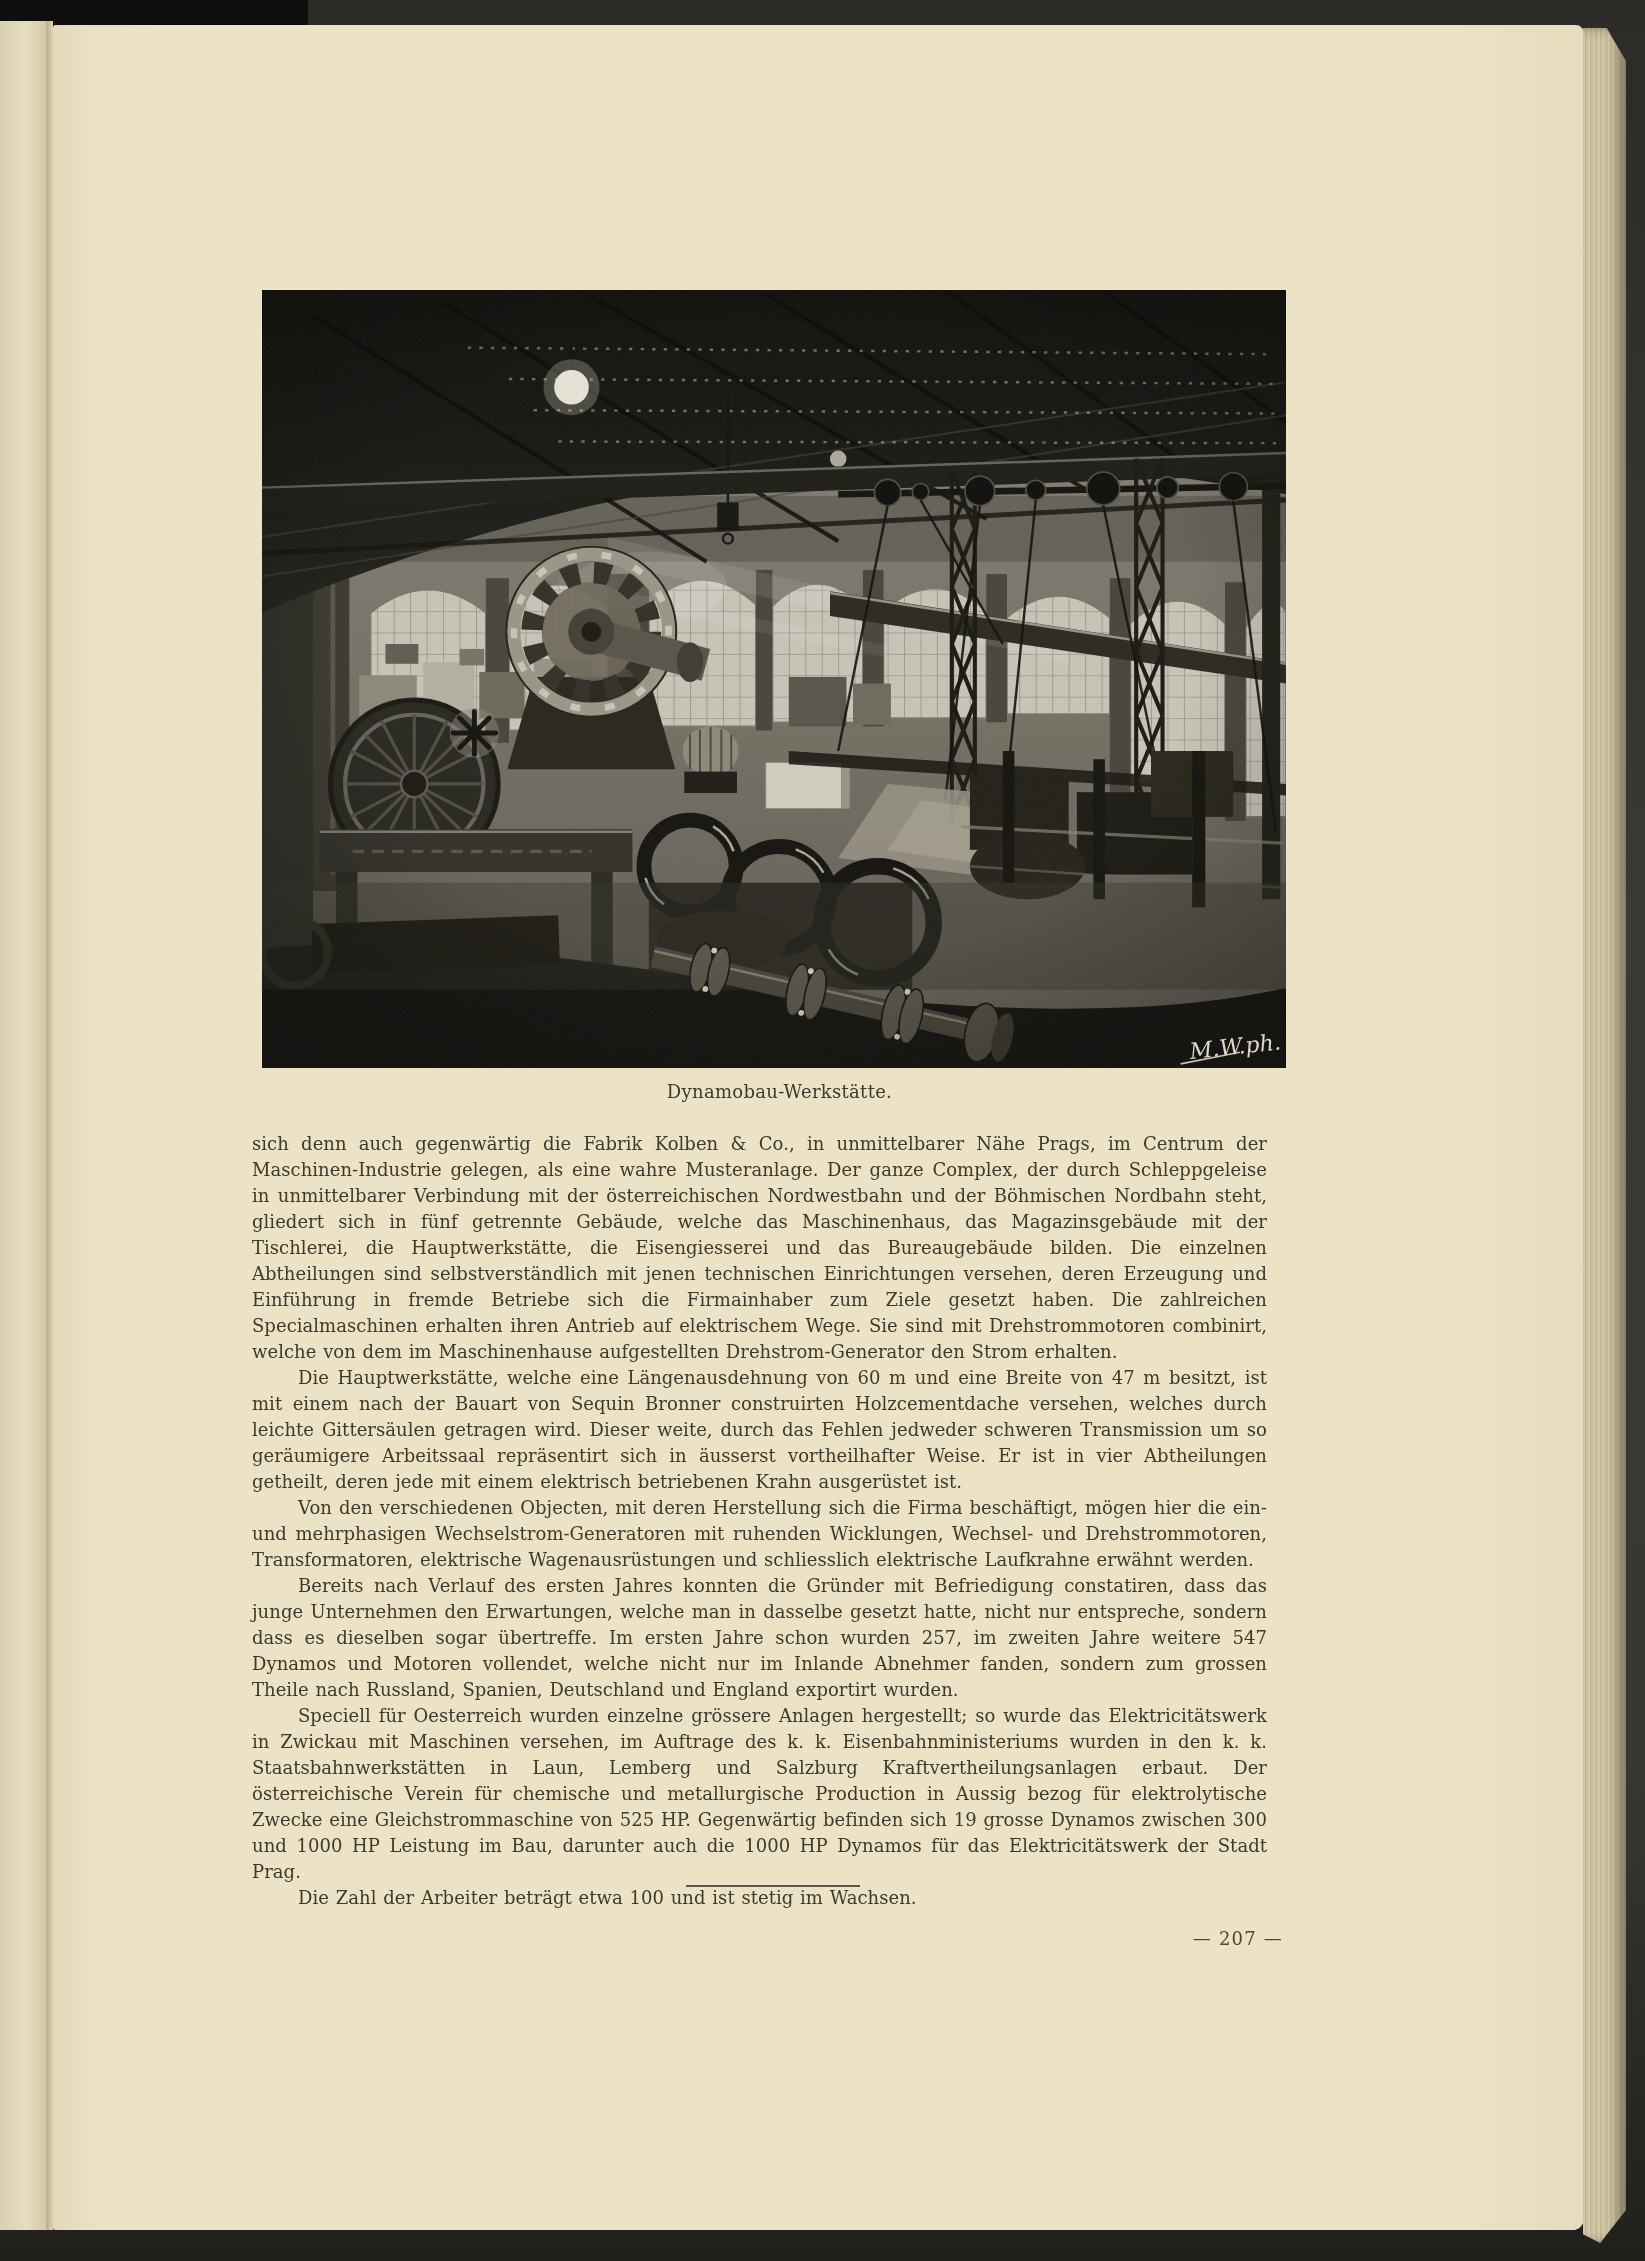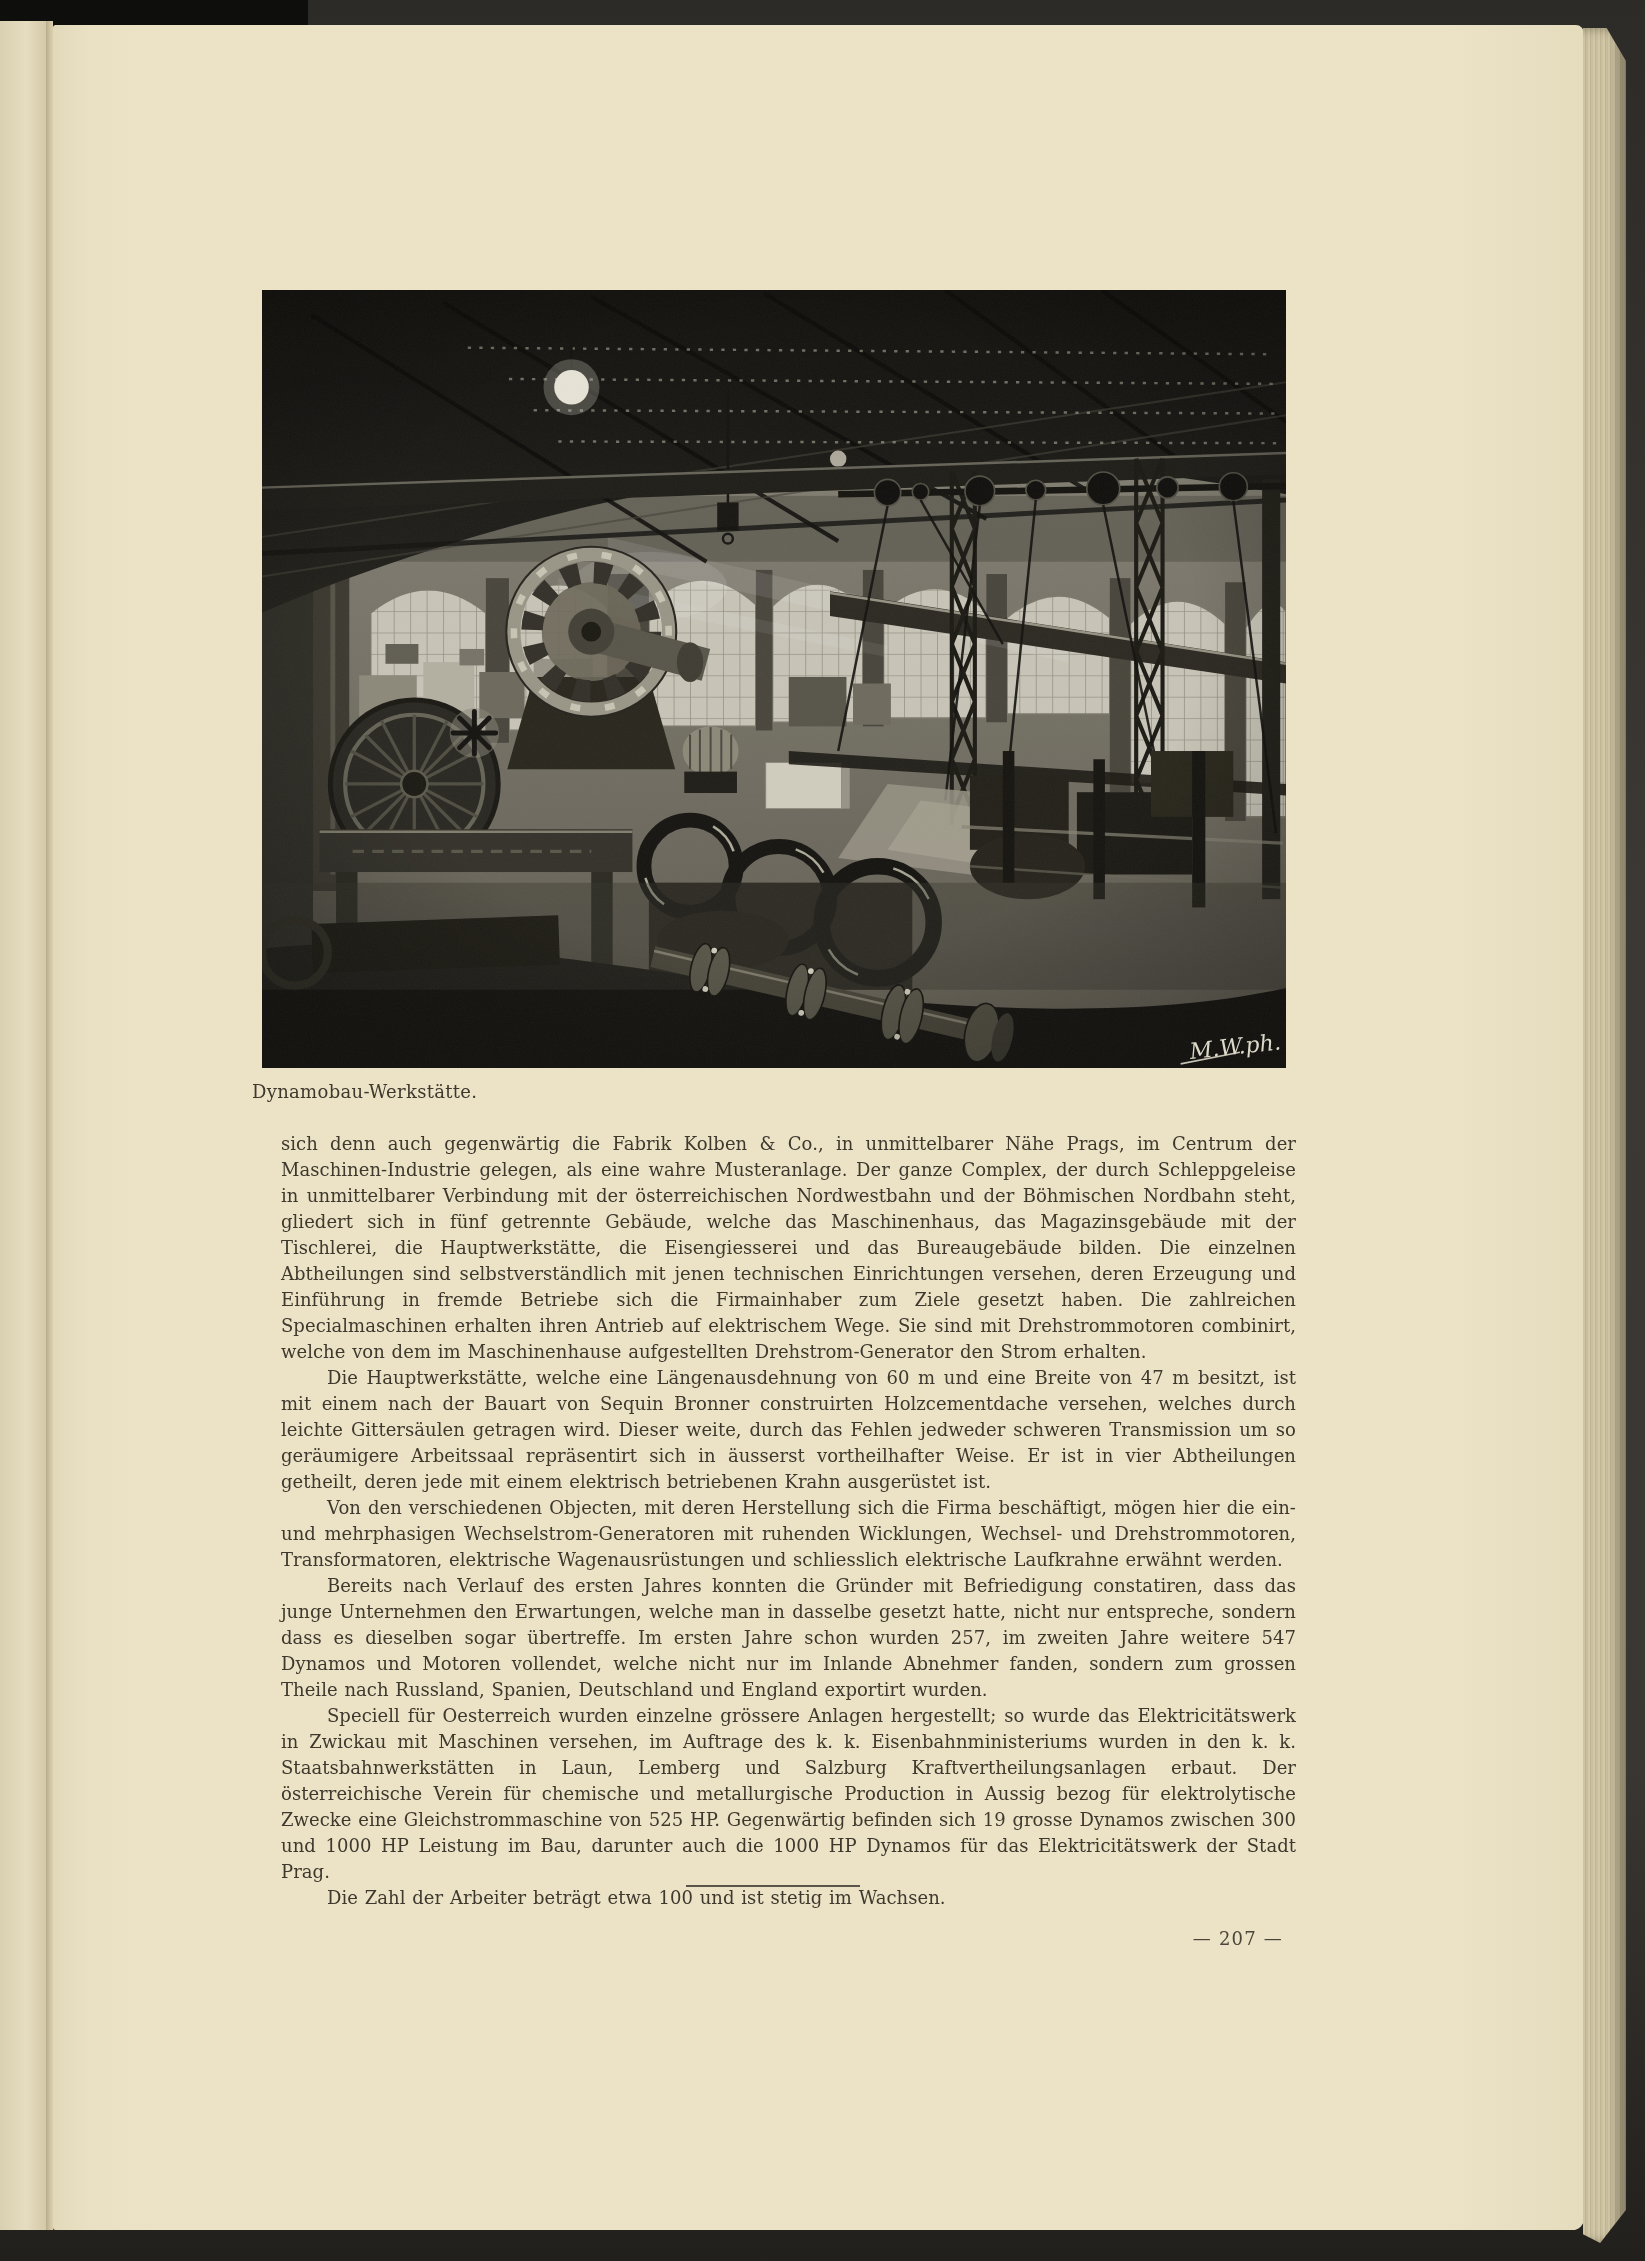--- a/index.html
+++ b/index.html
@@ -18,23 +18,23 @@
   .page{position:absolute;left:53px;top:25px;width:1531px;height:2205px;
         border-radius:2.5px 8.2px 11.5px 2.5px;
         background:linear-gradient(90deg,#e2d8ba 0,#eae1c4 37px,#ece3c7 107px,#ece3c7 91%,#e5dcbe 100%);}
   .fore-edge{position:absolute;left:1583px;top:28px;width:43px;height:2215px;
         background:repeating-linear-gradient(90deg,#d3c9a9 0 1.6px,#c1b694 1.6px 3.3px,#cabf9f 3.3px 5px);
         border-radius:0 7.4px 10px 0;
         clip-path:polygon(0 0,55% 0,100% 1.5%,100% 98.5%,40% 100%,0 99.6%);
         box-shadow:inset -8.2px 0 11.5px rgba(40,35,22,.45);}
   .photo-wrap{position:absolute;left:262px;top:290px;width:1024px;height:778px;}
   .photo-wrap svg{display:block;}
-  .caption{position:absolute;left:252px;top:1081px;width:1015px;
+  .caption{position:absolute;left:272px;top:1081px;width:1015px;text-align:center;
         font-size:18px;color:#3e382d;letter-spacing:0.3px;}
-  .bodytext{position:absolute;left:281px;top:1131px;width:1015px;
+  .bodytext{position:absolute;left:252px;top:1131px;width:1015px;
         font-size:18px;line-height:26px;color:#3e382d;text-align:justify;
         letter-spacing:0.04px;word-spacing:1px;}
   .bodytext p{margin:0;text-indent:46px;}
   .bodytext p:first-child{text-indent:0;}
   .separator{position:absolute;left:686px;top:1885px;width:174px;height:1.6px;background:#5a554a;}
   .page-number{position:absolute;left:268px;top:1928px;width:1015px;text-align:right;
         font-size:18px;color:#4a443a;letter-spacing:1.2px;}
 </style>
 </head>
 <body>

